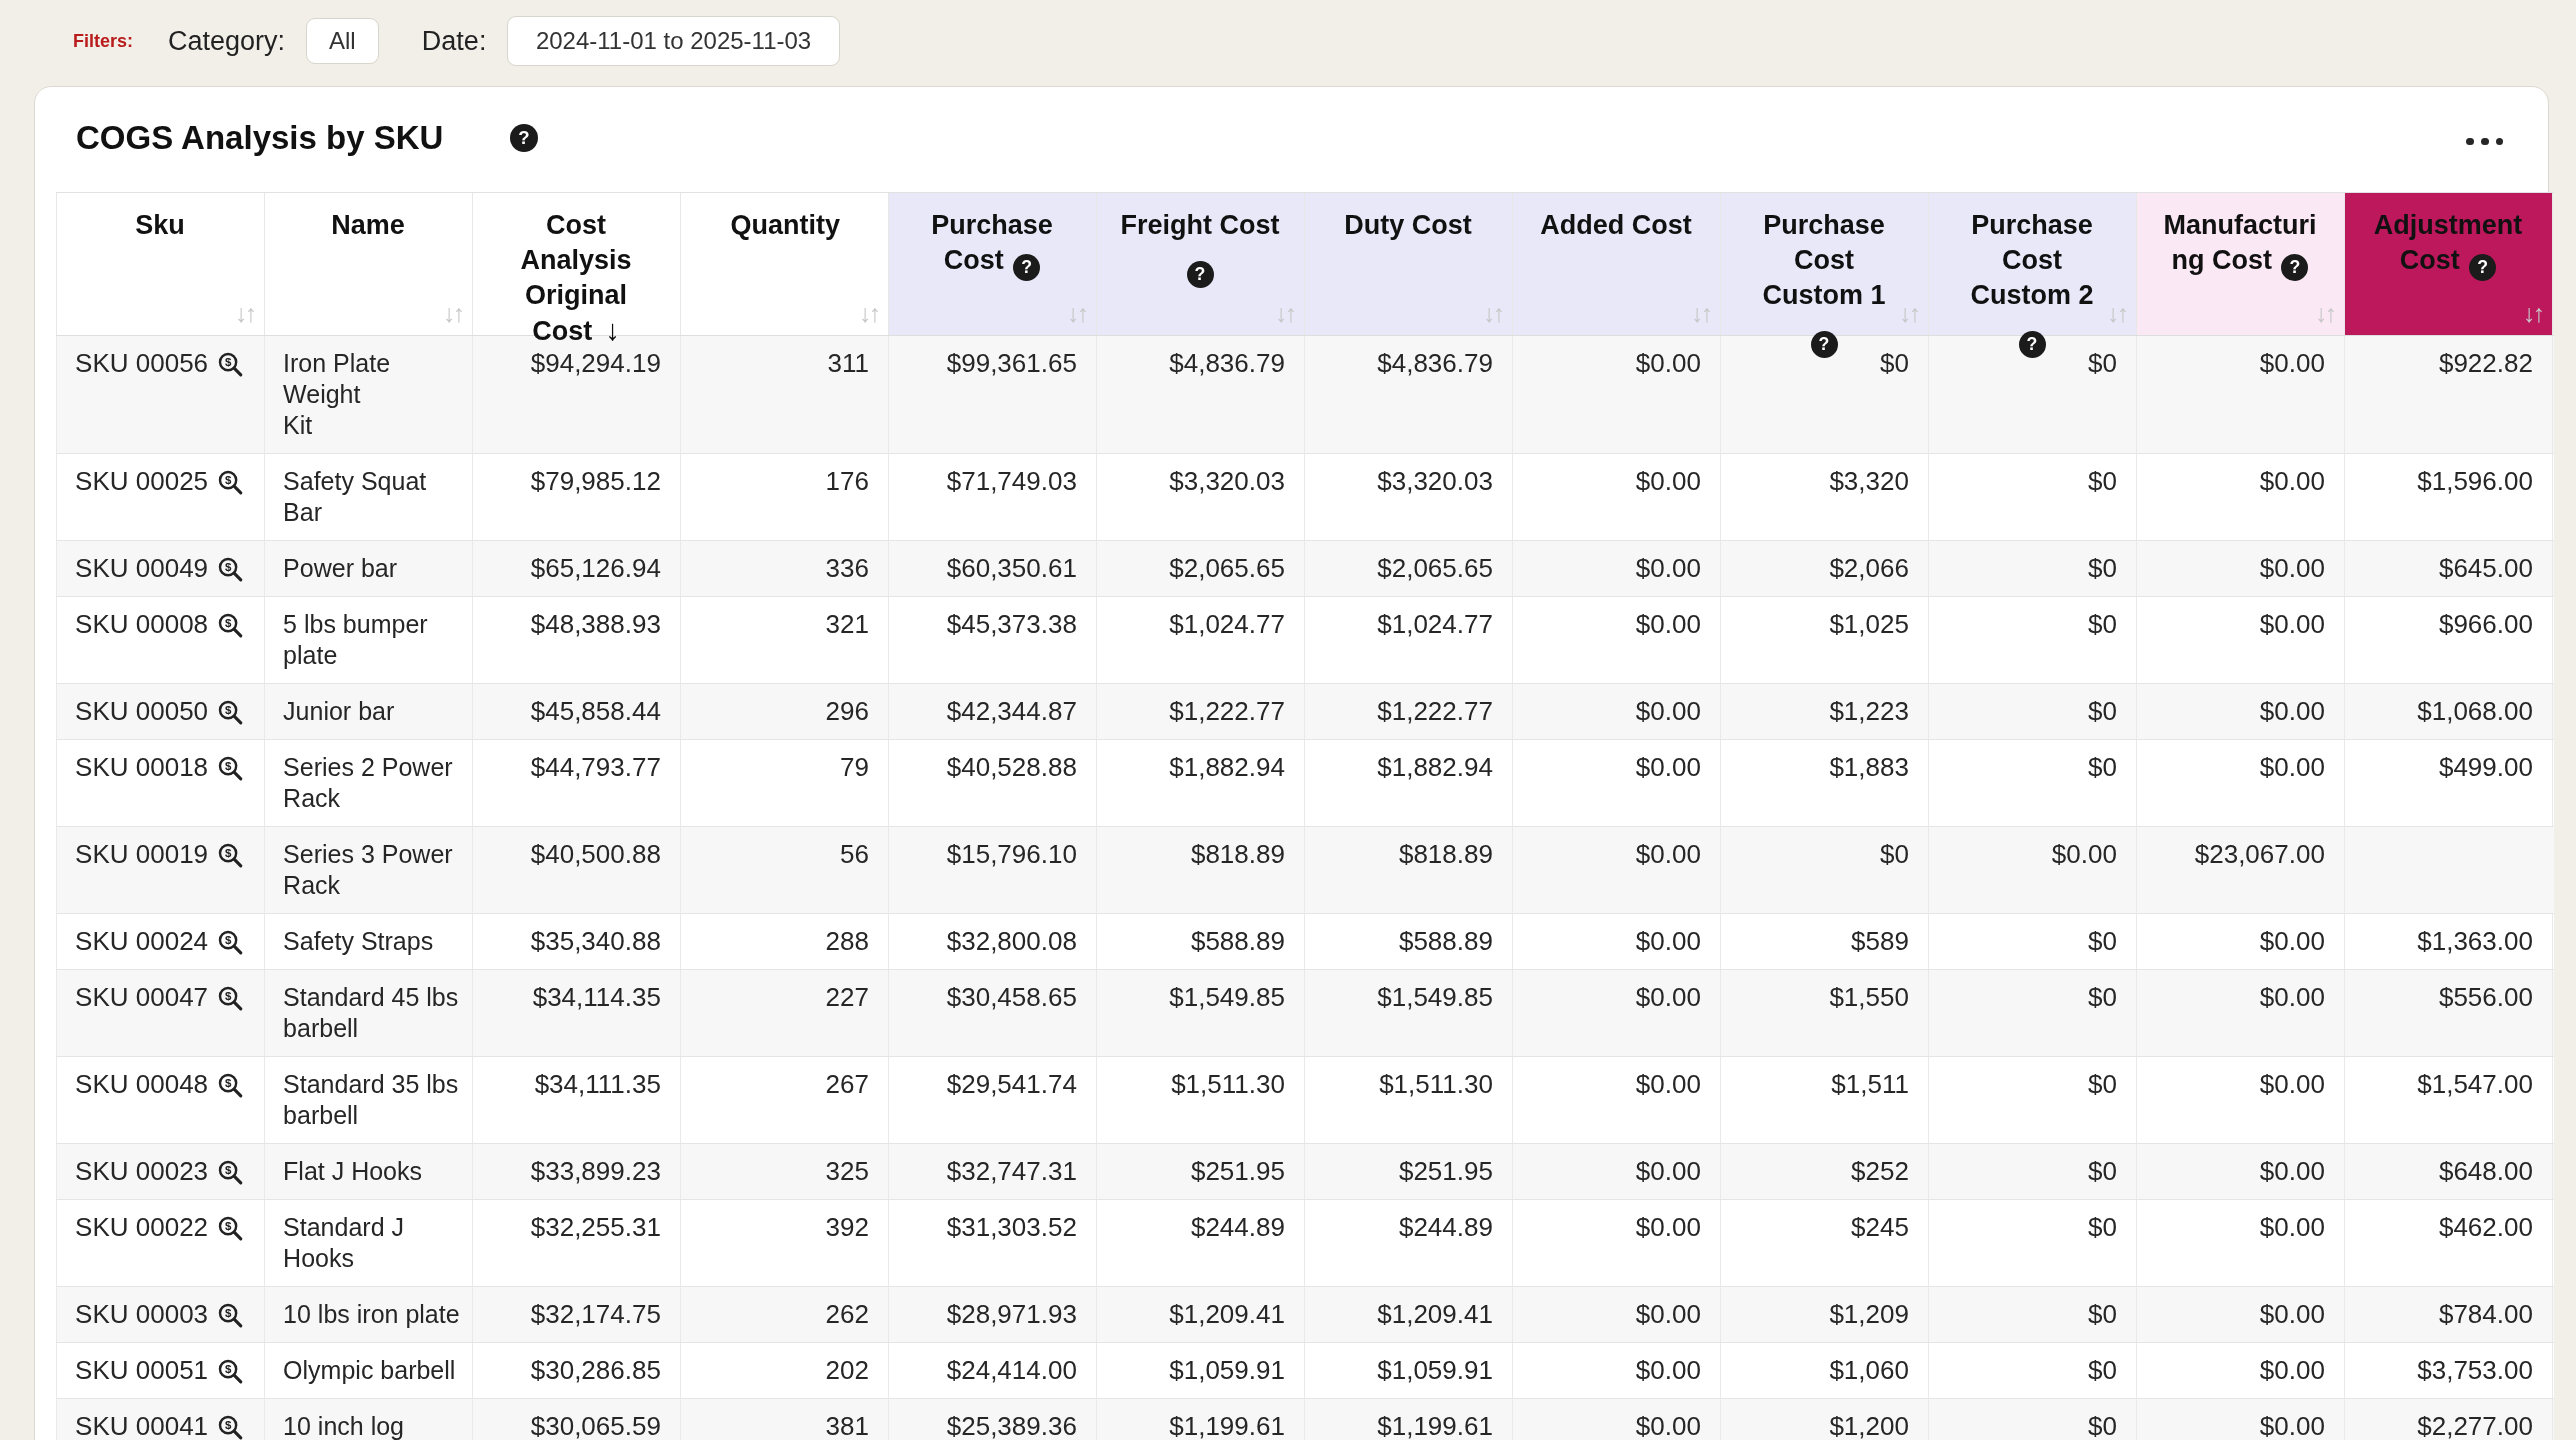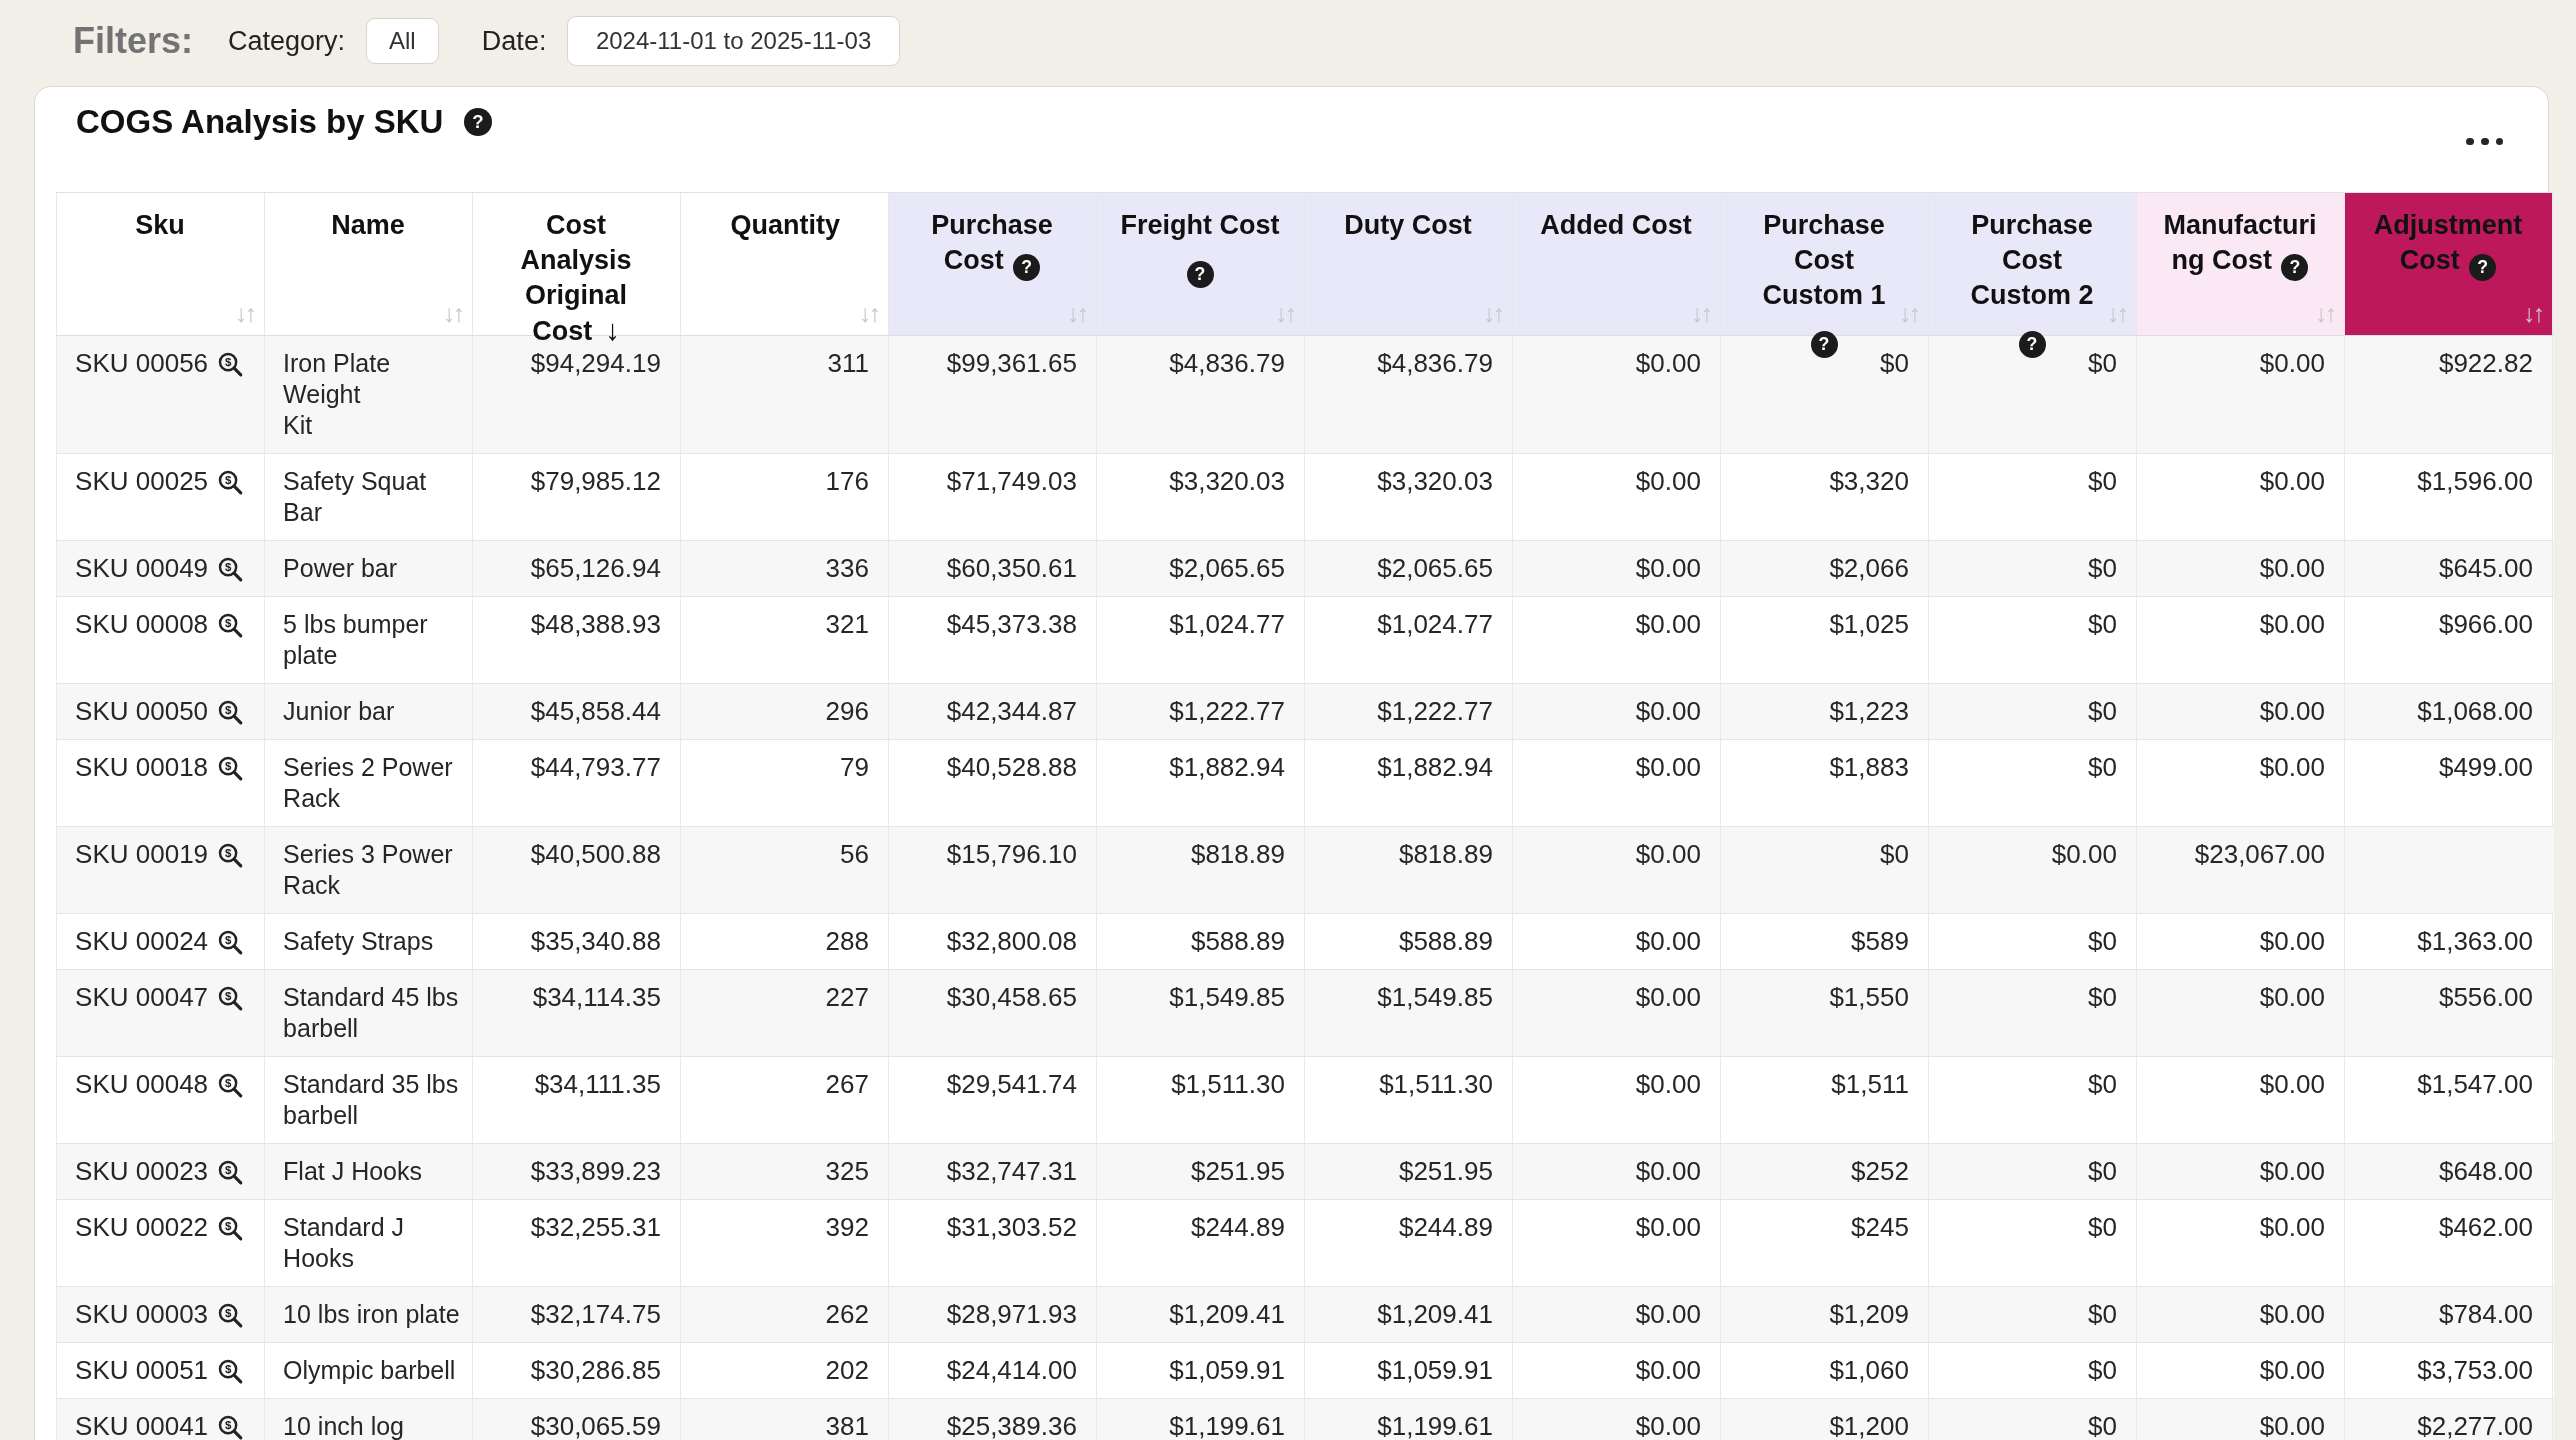--- a/index.html
+++ b/index.html
@@ -7,39 +7,39 @@
     width:2576px;height:1441px;position:relative;overflow:hidden;
     background:#f2efe8;
     font-family:"Liberation Sans","DejaVu Sans",sans-serif;
     color:#1f1f1f;
   }
   
   .filter-bar{
     position:absolute;left:73px;top:11.2px;height:60px;
     display:flex;align-items:center;
   }
-  .filter-title{font-size:36px;font-weight:700;margin-right:35px;color:#737373;}
+  .filter-title{font-size:18px;font-weight:700;margin-right:35px;color:#b91c1c;}
   .filter-label{font-size:27px;color:#222;margin-right:20.5px;}
   .filter-btn{
     background:#ffffff;border:1.4px solid #d8d5cc;border-radius:9px;
     font-size:24px;color:#333;padding:10.2px 22.3px;line-height:1;
     font-family:inherit;cursor:pointer;
   }
   .filter-btn.category{margin-right:43px;min-width:28px;}
   .filter-btn.date{padding:12px 28px;}
   
   .card{
     position:absolute;left:34px;top:86px;width:2515px;height:1489px;
     background:#ffffff;border:1.4px solid #dcd9d0;border-radius:17px;
     box-sizing:border-box;
   }
   .card-header{position:relative;height:104px;}
   .card-title{
-    position:absolute;left:41px;top:16px;font-size:33px;font-weight:700;color:#111;
-    display:flex;align-items:center;
+    position:absolute;left:41px;top:32px;font-size:33px;font-weight:700;color:#111;
+    display:flex;align-items:center;gap:46px;
   }
   .help-chip{
     display:inline-flex;align-items:center;justify-content:center;
     width:28px;height:28px;border-radius:50%;background:#1b1b1b;color:#fff;
     font-size:18.6px;font-weight:700;line-height:1;flex:none;
   }
   .title-help{margin-left:20.5px;}
   .card-menu{
     position:absolute;right:39px;top:45px;display:flex;gap:7.4px;cursor:pointer;padding:5.6px;
   }

